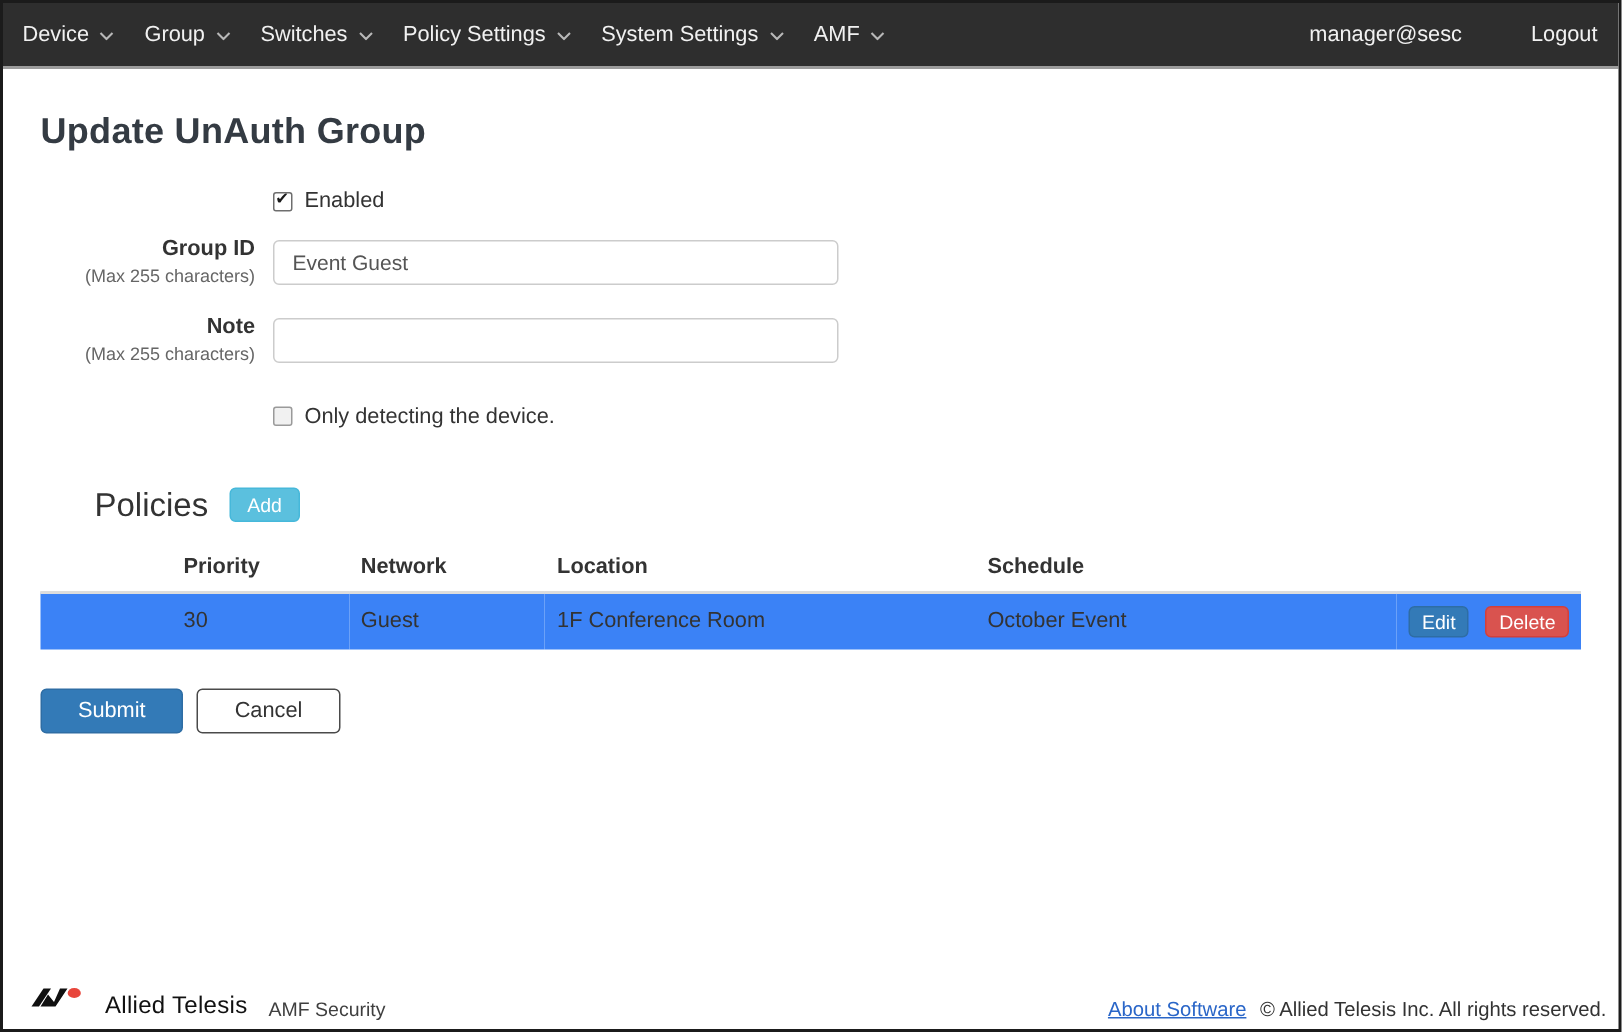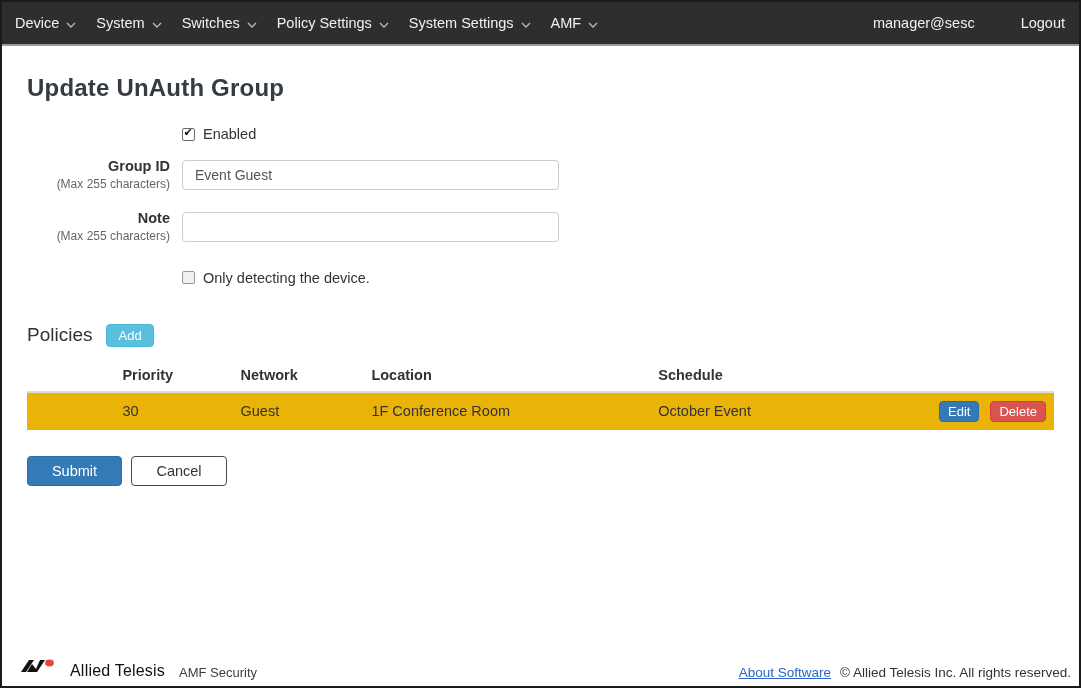--- a/index.html
+++ b/index.html
@@ -48,33 +48,33 @@
   }
   input[type=checkbox]:checked{ background:#fff; border-color:#6e6e6e; }
   input[type=checkbox]:checked::after{
     content:"\2714"; position:absolute; top:-2.5px; left:0.5px;
     font-size:11px; color:#1a1a1a;
   }
   .row-detect{ margin-top:26px; }
 
   
   .policies-head{ margin-top:38px; display:flex; align-items:center; gap:14px; }
-  .policies-title{ font-size:19px; font-weight:400; color:#333; }
+  .policies-title{ font-size:22px; font-weight:400; color:#333;margin-left:36px; }
   .btn{ border:none; border-radius:4px; cursor:pointer; font-family:inherit; }
   .btn-add{
     background:var(--info,#5bc0de); color:#fff; font-size:13px;
     padding:3px 11px; border:1px solid #46b8da; border-radius:4px;
   }
   .policies-table{ width:100%; border-collapse:collapse; margin-top:12px; font-size:14.5px; }
   .policies-table th{
     text-align:left; font-weight:700; color:#333;
     padding:8px 8px; border-bottom:2px solid #ddd; white-space:nowrap;
   }
   .policies-table td{ padding:8px 8px; color:#333; }
-  .policies-table tbody tr{ background:#eab308; }
+  .policies-table tbody tr{ background:#3b82f6; }
   .col-indent{ width:90px; }
   .col-priority{ width:120px; }
   .col-network{ width:133px; }
   .col-location{ width:294px; }
   .col-schedule{ width:288px; }
   .col-actions{ width:110px; }
   .cell-actions{ text-align:right; white-space:nowrap; }
   .btn-edit{
     background:var(--primary,#337ab7); color:#fff; font-size:13px;
     padding:2px 8px; border:1px solid #2e6da4;
@@ -115,21 +115,21 @@
 
 <div class="navbar">
   <div class="nav-left">
     <div class="nav-item">
       <span>Device</span>
       <span><svg width="10" height="6">
             <polyline points="1,1 5,5 9,1" fill="none" stroke="#b8b8b8" stroke-width="1.4"></polyline>
           </svg></span>
     </div>
     <div class="nav-item">
-      <span>System</span>
+      <span>Group</span>
       <span><svg width="10" height="6">
             <polyline points="1,1 5,5 9,1" fill="none" stroke="#b8b8b8" stroke-width="1.4"></polyline>
           </svg></span>
     </div>
     <div class="nav-item">
       <span>Switches</span>
       <span><svg width="10" height="6">
             <polyline points="1,1 5,5 9,1" fill="none" stroke="#b8b8b8" stroke-width="1.4"></polyline>
           </svg></span>
     </div>

